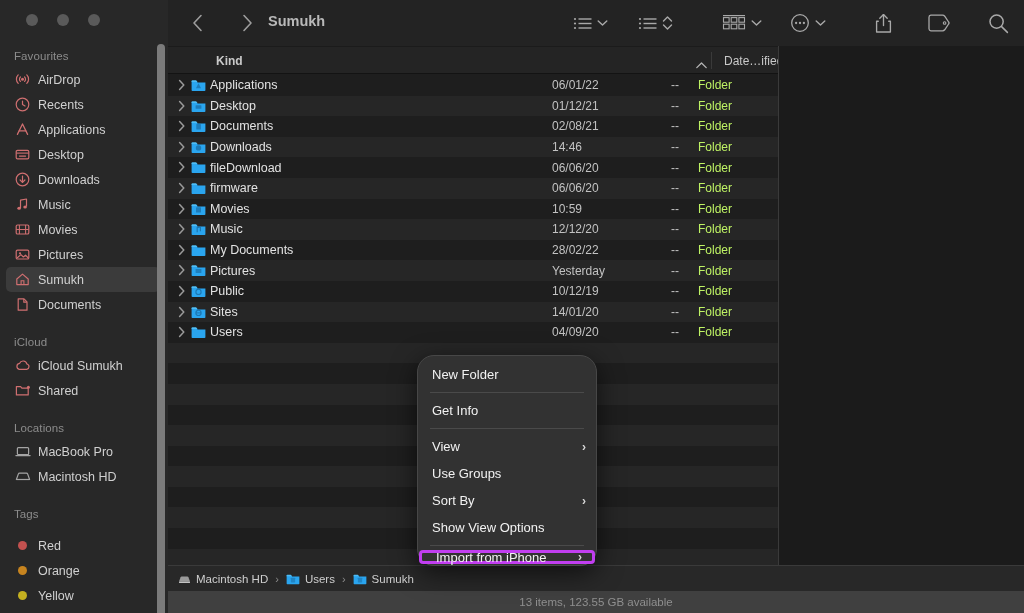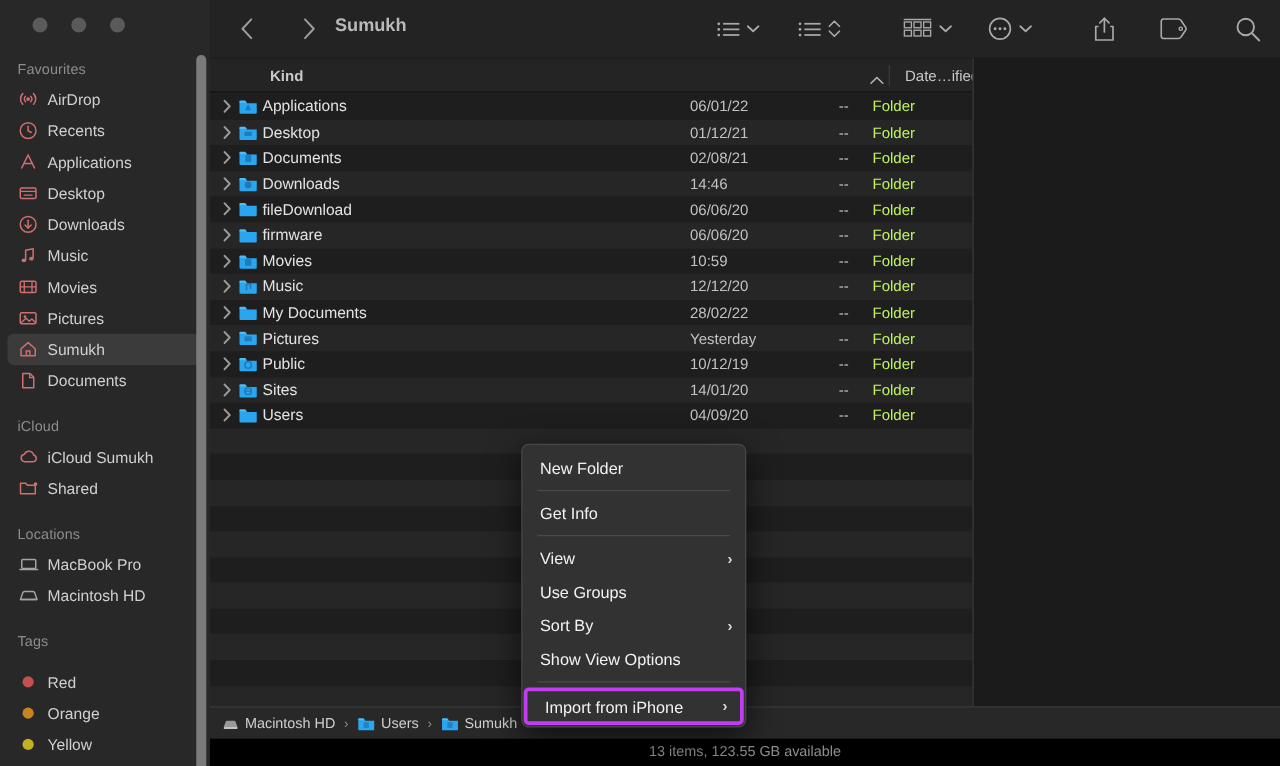--- a/index.html
+++ b/index.html
@@ -106,43 +106,43 @@
     position:absolute; left:0; right:0; bottom:22px; height:26px;
     background:#282828; border-top:1px solid #3a3a3a;
     display:flex; align-items:center; padding-left:10px;
   }
   .crumb { display:flex; align-items:center; color:#cfcfcf; font-size:11.5px; }
   .crumb .cico { margin-right:5px; display:flex; }
   .crumb-sep { color:#8d8d8d; font-size:11px; margin:0 7px; }
 
   #statusbar {
     position:absolute; left:0; right:0; bottom:0; height:22px;
-    background:#000000;
+    background:#404040;
     display:flex; align-items:center; justify-content:center;
     color:#8f8f8f; font-size:11.5px;
   }
 
   
   #ctxmenu {
     position:absolute; left:249px; top:355px; width:180px;
     background:#323232; border:1px solid #474747;
-    border-radius:6px; padding:5px 0 0 0;
+    border-radius:17px; padding:5px 0 0 0;
     box-shadow:0 7px 26px rgba(0,0,0,0.62);
     z-index:50;
   }
   .mi {
     height:27px; display:flex; align-items:center;
     padding:0 10px 0 14px; color:#f2f2f2; font-size:13px;
     position:relative; justify-content:space-between;
   }
   .mi .arr { color:#d8d8d8; font-size:12px; font-weight:bold; }
   .msep { height:1px; background:#4a4a4a; margin:4px 12px; }
   .mi.highlight {
     border:3px solid #c13ef0; border-radius:4px;
-    margin:2px 1px 1px 1px; height:30px;
+    margin:2px 1px 1px 1px; height:14px;
   }
 </style>
 </head>
 <body>
 
 <div id="app">
 
   <div id="sidebar">
     <div class="traffic">
       <span class="dot"></span>

